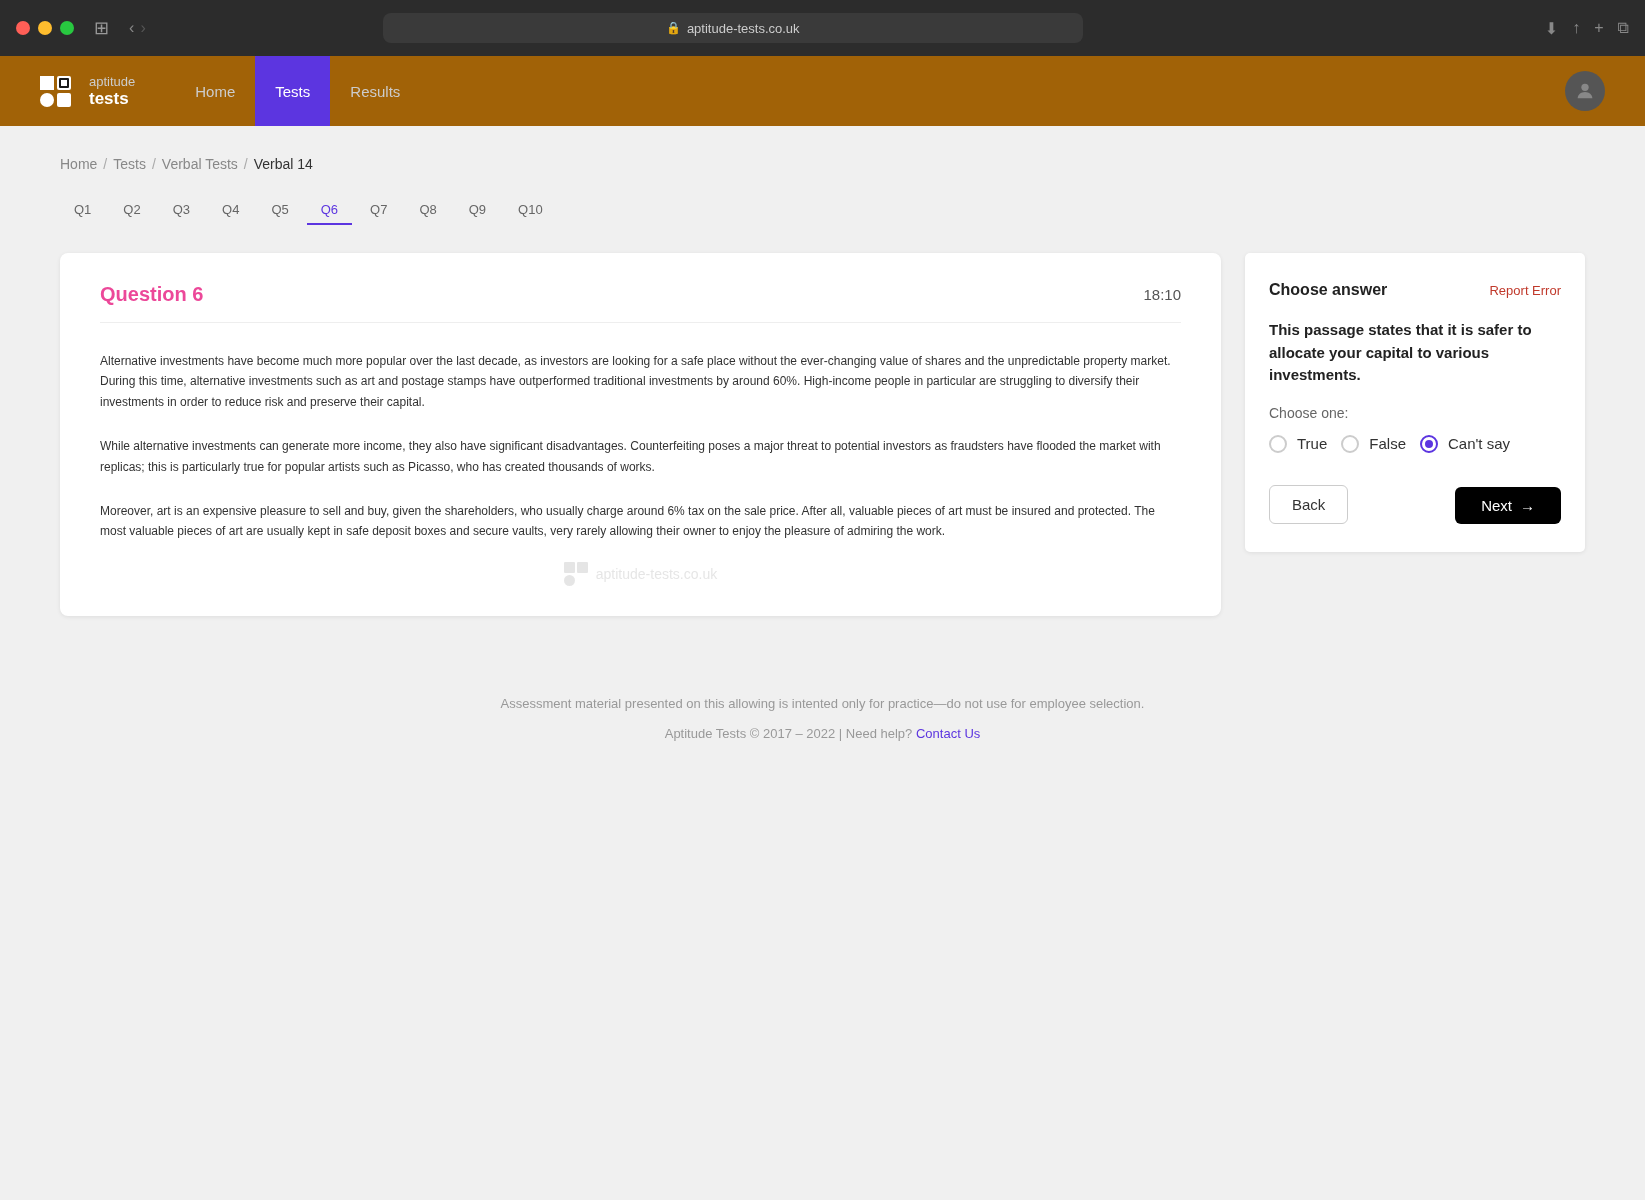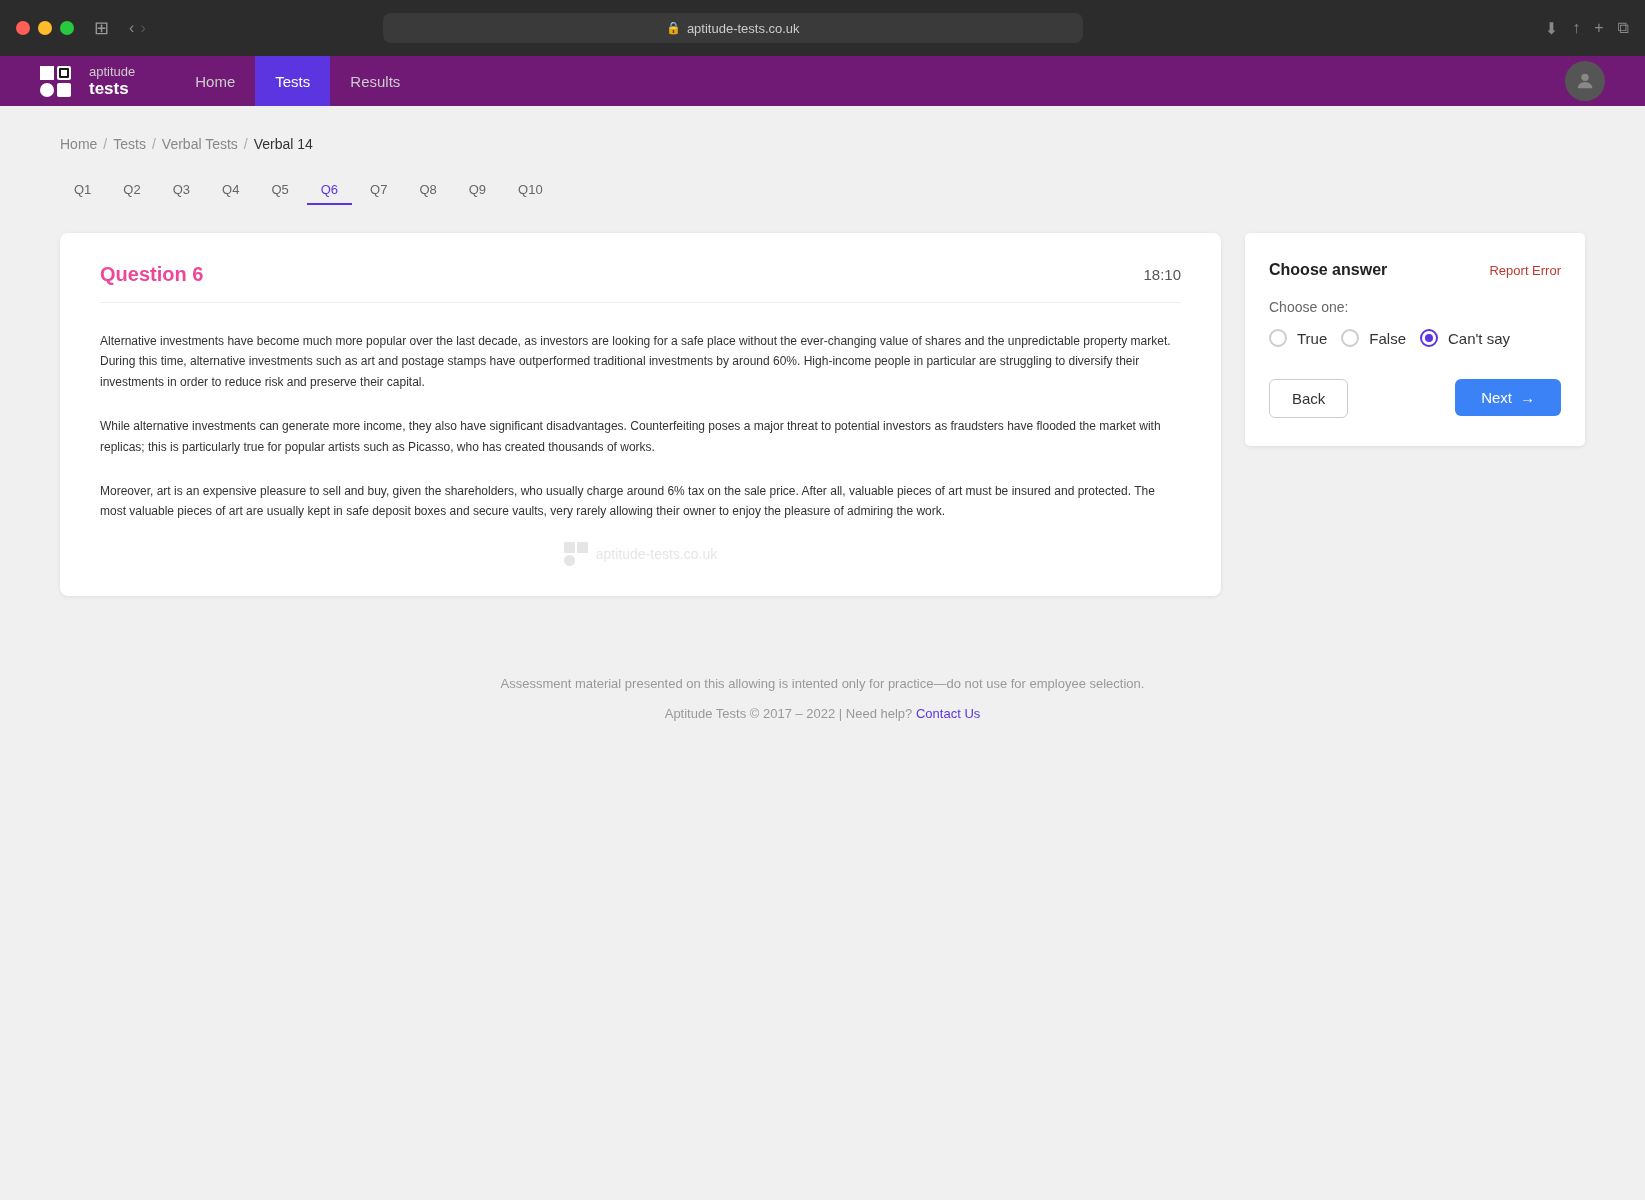--- a/index.html
+++ b/index.html
@@ -35,22 +35,22 @@
       color: #ccc;
       font-size: 13px;
       gap: 6px;
       max-width: 700px;
       margin: 0 auto;
     }
     .browser-actions { display: flex; gap: 14px; color: #888; font-size: 16px; margin-left: auto; }
 
     
     .site-nav {
-      background: #701a75;
-      height: 50px;
+      background: #a16207;
+      height: 70px;
       display: flex;
       align-items: center;
       padding: 0 40px;
     }
     .logo { display: flex; align-items: center; gap: 10px; color: white; font-weight: 700; font-size: 18px; }
     .logo-text { display: flex; flex-direction: column; }
     .logo-text span:first-child { font-size: 13px; font-weight: 300; color: #ccc; }
     .logo-text span:last-child { font-size: 17px; font-weight: 700; }
 
     .nav-links { display: flex; align-items: center; margin-left: 40px; height: 100%; }
@@ -115,27 +115,27 @@
     .options { display: flex; flex-direction: row; gap: 14px; margin-bottom: 32px; }
     .option { display: flex; align-items: center; gap: 10px; cursor: pointer; }
     .radio {
       width: 18px; height: 18px; border-radius: 50%; border: 2px solid #ccc;
       display: flex; align-items: center; justify-content: center; flex-shrink: 0;
     }
     .radio.selected { border-color: #5c35e0; }
     .radio.selected::after { content: ''; width: 8px; height: 8px; border-radius: 50%; background: #5c35e0; }
     .option-label { font-size: 15px; color: #333; }
 
-    .answer-actions { display: flex; justify-content: space-between; align-items: flex-start; }
+    .answer-actions { display: flex; justify-content: space-between; align-items: flex-end; }
     .btn-back {
       padding: 10px 22px; border: 1px solid #ccc; background: white;
       border-radius: 6px; font-size: 15px; cursor: pointer; color: #333;
     }
     .btn-next {
-      padding: 10px 26px; background: #3b82f6; color: white;
+      padding: 10px 26px; background: #000000; color: white;
       border: none; border-radius: 6px; font-size: 15px; cursor: pointer;
       display: flex; align-items: center; gap: 8px;
     }
 
     
     .page-footer { text-align: center; margin-top: 60px; padding: 20px; color: #999; font-size: 13px; }
     .page-footer a { color: #5c35e0; text-decoration: none; }
 
     
     .logo-squares {
@@ -251,20 +251,21 @@
         <span>aptitude-tests.co.uk</span>
       </div>
     </div>
 
     <div class="answer-panel">
       <div class="answer-header">
         <span class="answer-title">Choose answer</span>
         <span class="report-error">Report Error</span>
       </div>
 
+      <div class="question-statement">This passage states that it is safer to allocate your capital to various investments.</div>
       <div class="choose-label">Choose one:</div>
 
       <div class="options">
         <div class="option">
           <div class="radio"></div>
           <span class="option-label">True</span>
         </div>
         <div class="option">
           <div class="radio"></div>
           <span class="option-label">False</span>

